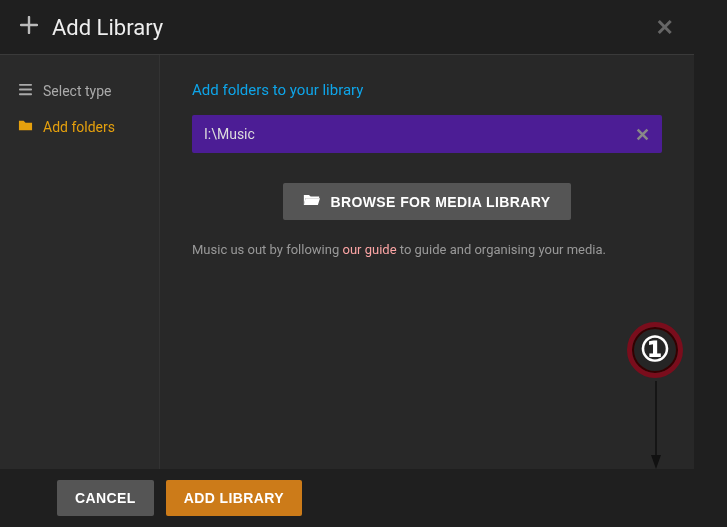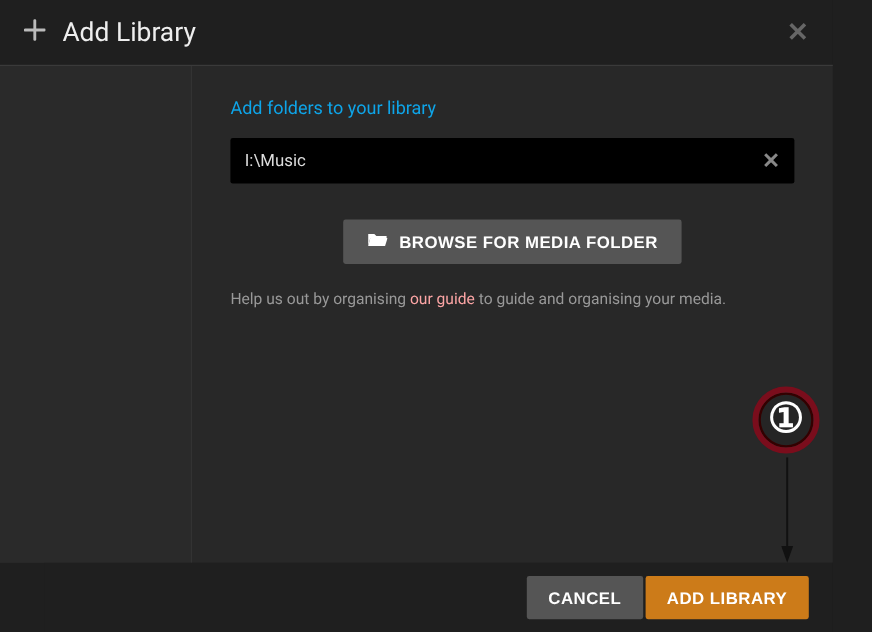--- a/index.html
+++ b/index.html
@@ -10,29 +10,29 @@
   .header-title { color: #eee; font-size: 22px; font-weight: 400; }
   .plus-icon { color: #bbb; font-size: 22px; font-weight: 300; line-height: 1; }
   .close-icon { color: #666; font-size: 22px; cursor: pointer; font-weight: bold; }
   .body { flex: 1; display: flex; background: #282828; border-top: 1px solid #3a3a3a; }
   .sidebar { width: 160px; background: #2a2a2a; padding-top: 18px; border-right: 1px solid #333; }
   .sidebar-item { display: flex; align-items: center; gap: 10px; padding: 9px 18px; font-size: 14px; color: #aaa; cursor: pointer; }
   .sidebar-item.active { color: #e5a00d; }
   .sidebar-item svg { width: 15px; height: 15px; flex-shrink: 0; }
   .main { flex: 1; padding: 26px 32px 0 32px; position: relative; }
   .main-heading { font-size: 15px; color: #0ea5e9; margin-bottom: 16px; font-weight: 400; }
-  .path-row { display: flex; align-items: center; background: #000000; border-radius: 2px; height: 38px; padding: 0 12px; margin-bottom: 30px; }
+  .path-row { display: flex; align-items: center; background: #4c1d95; border-radius: 2px; height: 38px; padding: 0 12px; margin-bottom: 30px; }
   .path-text { flex: 1; color: #ddd; font-size: 14px; }
   .path-clear { color: #888; font-size: 18px; cursor: pointer; font-weight: bold; }
   .browse-wrap { text-align: center; margin-bottom: 22px; }
   .browse-btn { display: inline-flex; align-items: center; gap: 10px; background: #555; color: #fff; border: none; padding: 10px 20px; font-size: 14px; font-weight: 700; letter-spacing: 0.4px; border-radius: 2px; cursor: pointer; }
   .browse-btn svg { width: 17px; height: 14px; }
   .help-text { font-size: 13px; color: #999; }
   .help-link { color: #fca5a5; text-decoration: none; }
-  .footer { height: 58px; background: #1f1f1f; display: flex; align-items: center; justify-content: flex-end; gap: 2px; padding: 0 20px; margin-left: 37px; }
+  .footer { height: 58px; background: #1f1f1f; display: flex; align-items: center; justify-content: flex-start; gap: 12px; padding: 0 20px; margin-left: 37px; }
   .btn { border: none; padding: 10px 18px; font-size: 14px; font-weight: 700; letter-spacing: 0.4px; border-radius: 2px; cursor: pointer; }
   .btn-cancel { background: #555; color: #fff; }
   .btn-primary { background: #cc7b19; color: #fff; }
   
   .anno { position: absolute; pointer-events: none; }
   .anno-circle { position: absolute; left: 627px; top: 322px; width: 56px; height: 56px; border: 5px solid #7a0d1c; border-radius: 50%; background: rgba(0,0,0,0.05); box-shadow: 0 0 0 2px #300 inset; display:flex; align-items:center; justify-content:center;}
   .anno-num { color: #fff; font-size: 34px; font-weight: 700; font-family: Georgia, serif; line-height:1; }
   .anno-arrow { position: absolute; left: 651px; top: 381px; }
 </style>
 </head>
@@ -49,47 +49,63 @@
       </span>
       <span class="header-title">Add Library</span>
     </div>
     <span class="close-icon">✕</span>
   </div>
 
   <div class="body">
 
     <div class="sidebar">
 
+      <div class="sidebar-item">
+        <span>
+          <svg viewBox="0 0 16 16">
+              <path d="M2 3h12M2 8h12M2 13h12" stroke="#aaa" stroke-width="2" stroke-linecap="round"></path>
+            </svg>
+        </span>
+        <span>Select type</span>
+      </div>
 
+      <div class="sidebar-item active">
+        <span>
+          <svg viewBox="0 0 16 16">
+              <path d="M1 3h5l2 2h7v8H1z" fill="#e5a00d"></path>
+            </svg>
+        </span>
+        <span>Add folders</span>
+      </div>
 
 
     </div>
 
     <div class="main">
       <div class="main-heading">Add folders to your library</div>
 
       <div class="path-row">
         <span class="path-text">I:\Music</span>
         <span class="path-clear">✕</span>
       </div>
 
       <div class="browse-wrap">
         <button class="browse-btn">
           <span>
             <svg viewBox="0 0 20 16">
                 <path d="M1 2h6l2 2h10v2H3L1 14z" fill="#fff"></path>
                 <path d="M3 6h17l-2.5 8H1z" fill="#fff"></path>
               </svg>
           </span>
-          <span>BROWSE FOR MEDIA FOLDER</span>
+          <span>BROWSE FOR MEDIA LIBRARY</span>
         </button>
       </div>
 
       <div class="help-text">
-        <span>Help us out by organising </span><a href="#" class="help-link">our guide</a><span> to guide and organising your media.</span>
+        <span>Music us out by following </span><a href="#" class="help-link">our guide</a><span> to guide and organising your media.</span>
       </div>
     </div>
 
   </div>
 
   <div class="footer">
     <button class="btn btn-cancel">CANCEL</button>
     <button class="btn btn-primary">ADD LIBRARY</button>
   </div>
 

